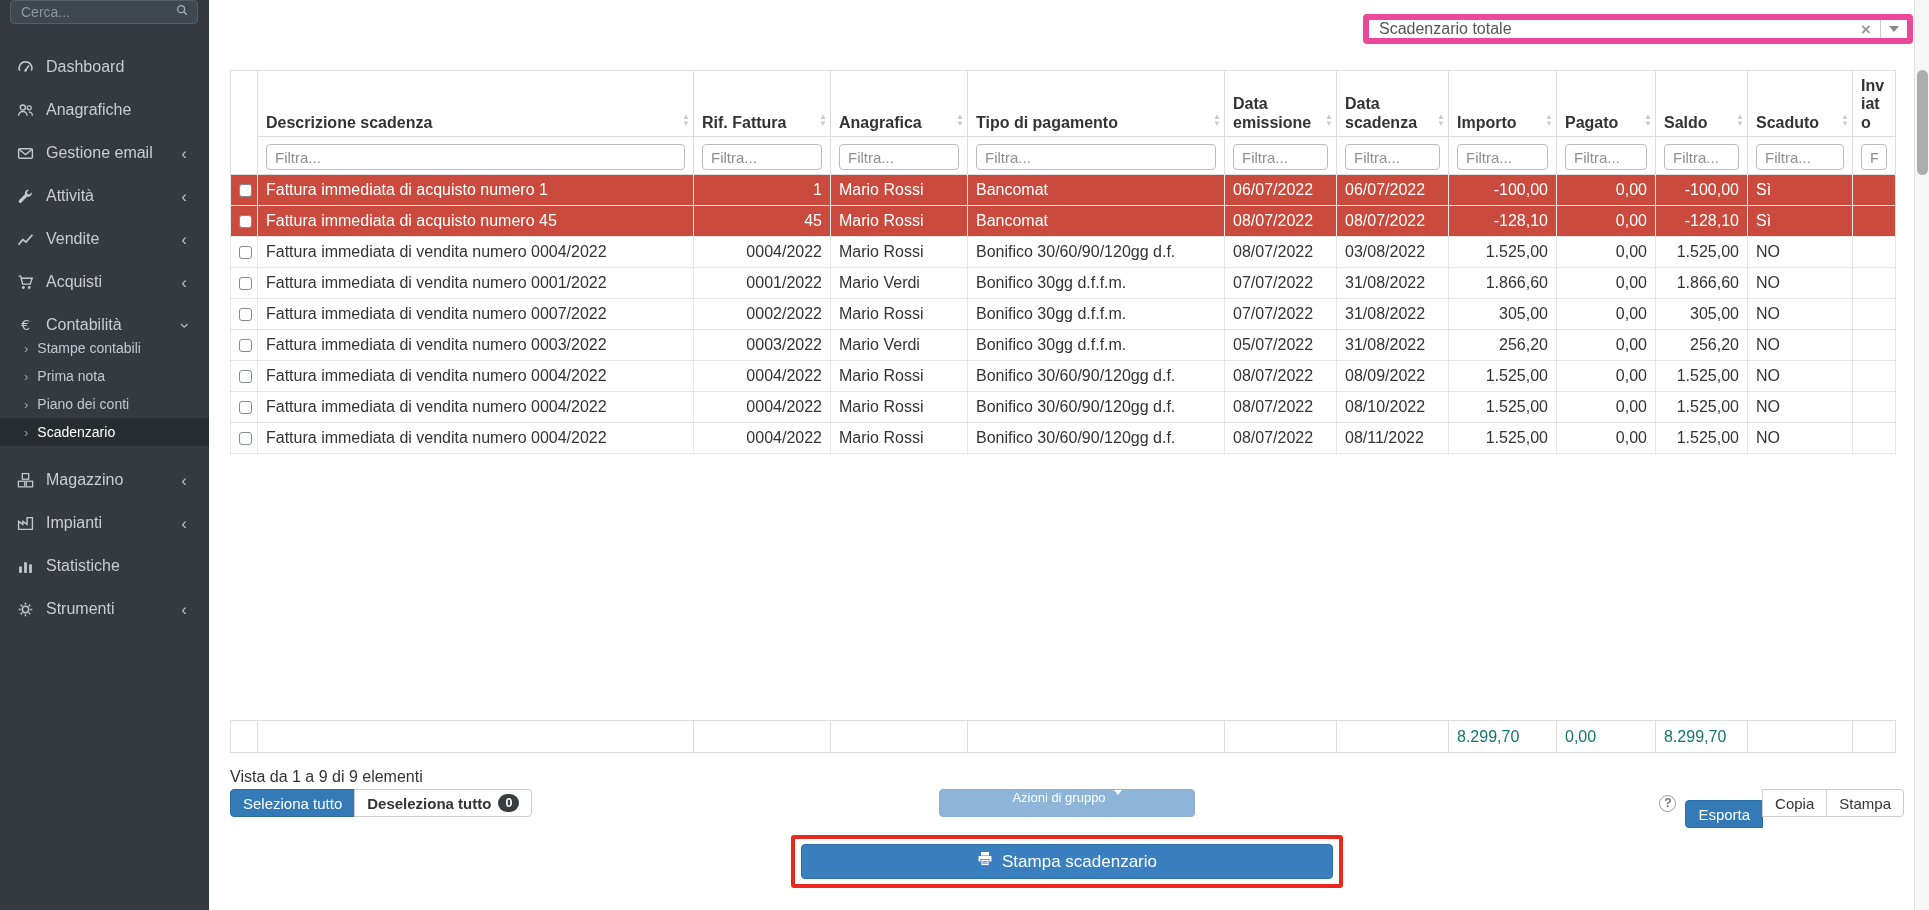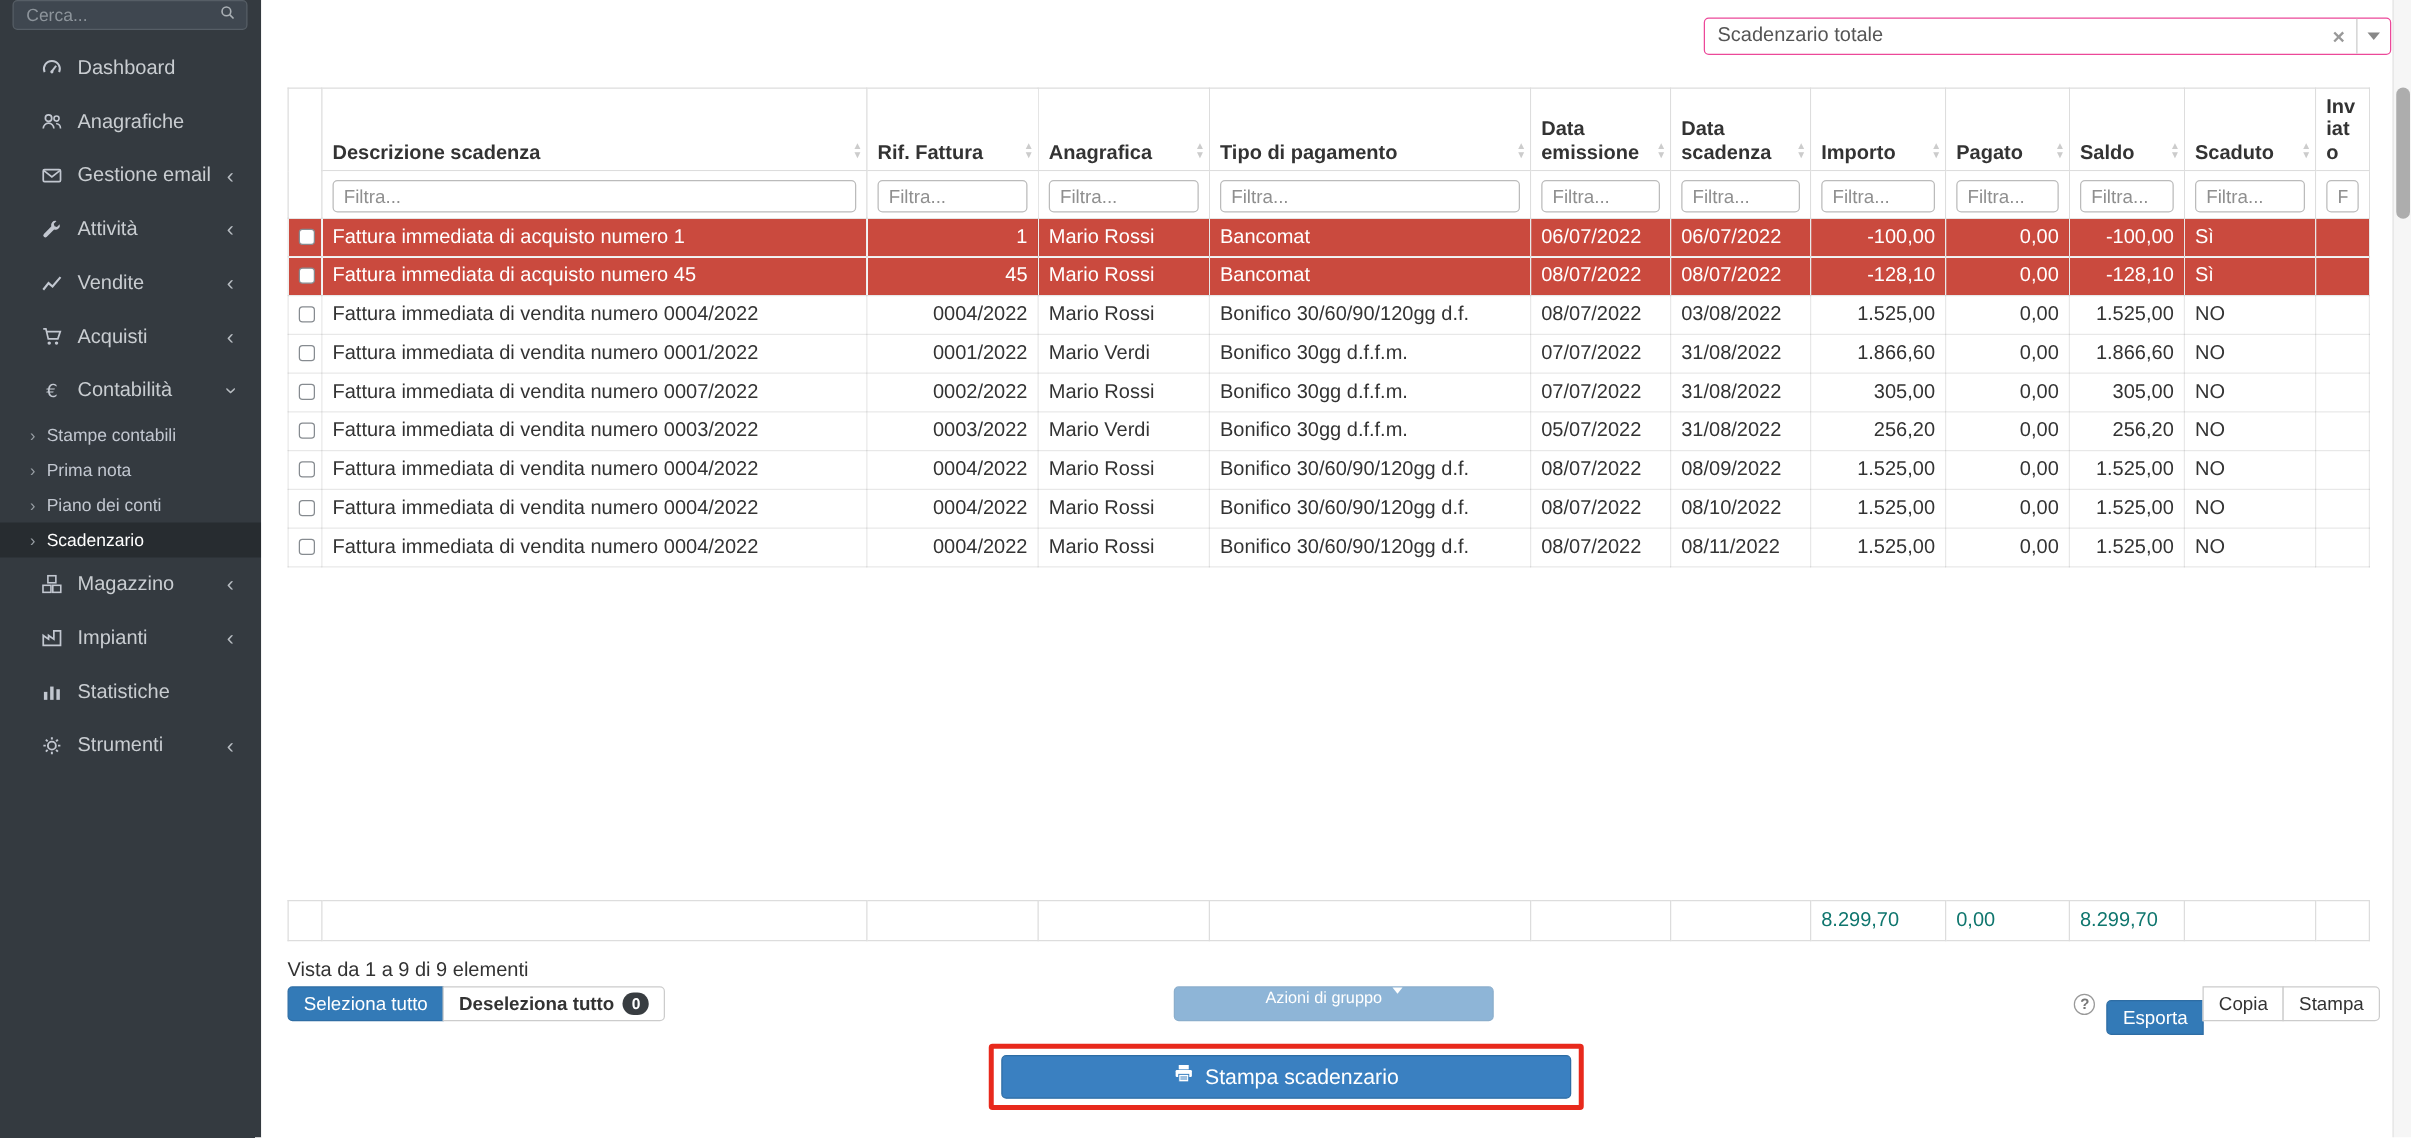--- a/index.html
+++ b/index.html
@@ -16,42 +16,42 @@
     background:#3f4750; border:1px solid #565e66; border-radius:4px;
     display:flex; align-items:center; padding:0 8px;
   }
   .sidebar-search input {
     flex:1; min-width:0; background:transparent; border:none; outline:none;
     color:#c2c7d0; font-size:14px; font-family:inherit;
   }
   .sidebar-search input::placeholder { color:#8d949b; }
   .menu { position:absolute; top:33px; left:0; right:0; margin:0; padding:0; list-style:none; }
   .menu-item {
-    height:43px; display:flex; align-items:center; padding:0 14px;
-    color:#c9cdd1; font-size:16px; position:relative; cursor:pointer;margin-left:16px;
+    height:43px; display:flex; align-items:flex-end; padding:0 14px;
+    color:#c9cdd1; font-size:16px; position:relative; cursor:pointer;
   }
   .menu-item .icon { width:22px; display:flex; justify-content:center; align-items:center; margin-right:10px; flex:none; }
   .menu-item .label { white-space:nowrap; }
   .chev { position:absolute; right:22px; color:#b7bcc1; font-size:17px; line-height:1; }
   .chev-down { transform:rotate(90deg); right:20px; }
   .submenu { margin:0; padding:0; list-style:none; }
   .submenu-item {
     height:28px; display:flex; align-items:center; padding-left:24px;
     color:#c2c7d0; font-size:14px; cursor:pointer;
   }
   .submenu-item .sub-chevron { color:#9aa0a6; margin-right:9px; font-size:13px; }
   .submenu-item.active { background:rgba(0,0,0,.24); color:#fff; }
 
   
   .main { position:absolute; left:209px; top:0; right:0; bottom:0; background:#fff; }
 
   
   .scope-select {
     position:absolute; top:14px; left:1154px; width:550px; height:30px;
-    border:1px solid #ec4899; border-radius:4px; background:#fff;
+    border:6px solid #ec4899; border-radius:4px; background:#fff;
     display:flex; align-items:center; font-size:16px; color:#555; cursor:pointer;
   }
   .scope-label { padding-left:10px; flex:1; white-space:nowrap; overflow:hidden; }
   .clear-x { color:#999; font-size:17px; font-weight:bold; padding:0 9px; line-height:1; }
   .select-arrow-box { width:27px; align-self:stretch; display:flex; align-items:center; justify-content:center; border-left:1px solid #ccc; }
   .caret-down { width:0; height:0; border-left:5px solid transparent; border-right:5px solid transparent; border-top:6px solid #888; }
 
   
   .table-wrap { position:absolute; top:70px; left:21px; width:1665px; }
   table.grid { border-collapse:collapse; table-layout:fixed; width:1665px; font-size:16px; color:#333; }
@@ -110,21 +110,21 @@
     width:17px; height:17px; border-radius:50%; border:1px solid #999; color:#777;
     font-size:12px; font-weight:bold; display:flex; align-items:center; justify-content:center;
     margin-right:9px; cursor:pointer; flex:none;
   }
   .right-group .btn + .btn { margin-left:-1px; }
   .right-group .btn:nth-of-type(1) { border-radius:4px 0 0 4px;margin-top:22px; }
   .right-group .btn:last-of-type { border-radius:0 4px 4px 0; }
 
   
   .print-annotation {
-    position:absolute; top:835px; left:582px; width:476px; height:53px;
+    position:absolute; top:835px; left:582px; width:552px; height:53px;
     border:4px solid var(--annotation,#e8291c); border-radius:3px; padding:5px 6px;
   }
   .print-btn {
     width:100%; height:100%; background:var(--accent-bright,#3a80c1); border:1px solid #2e6da4;
     border-radius:4px; color:#fff; font-size:17px; font-family:inherit;
     display:flex; align-items:center; justify-content:center; gap:9px; cursor:pointer;
   }
 
   
   .scrollbar-track { position:absolute; top:0; right:0; bottom:0; width:15px; background:#f6f6f6; border-left:1px solid #e3e3e3; }

